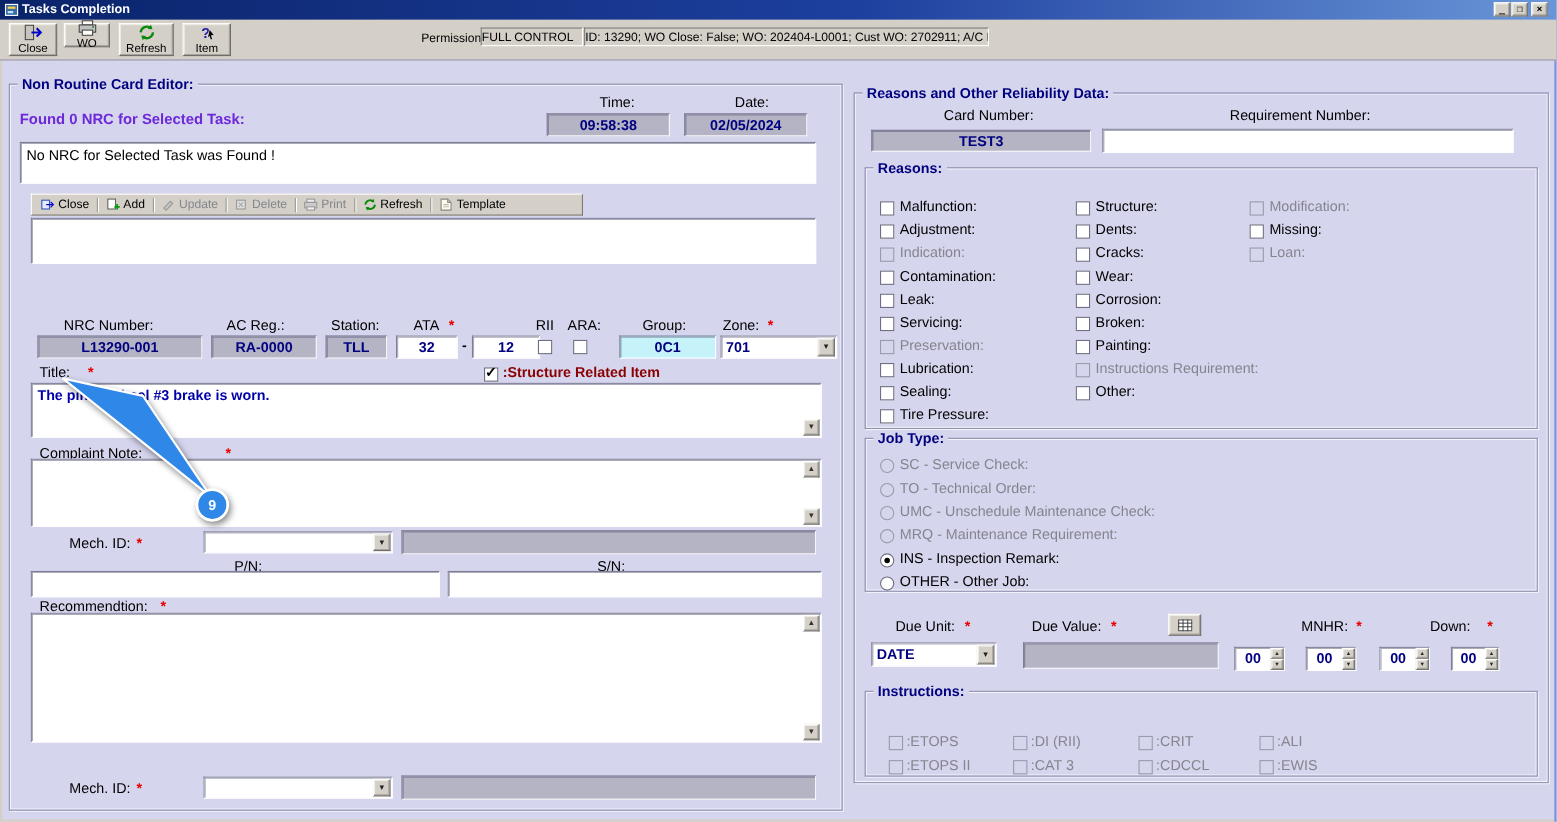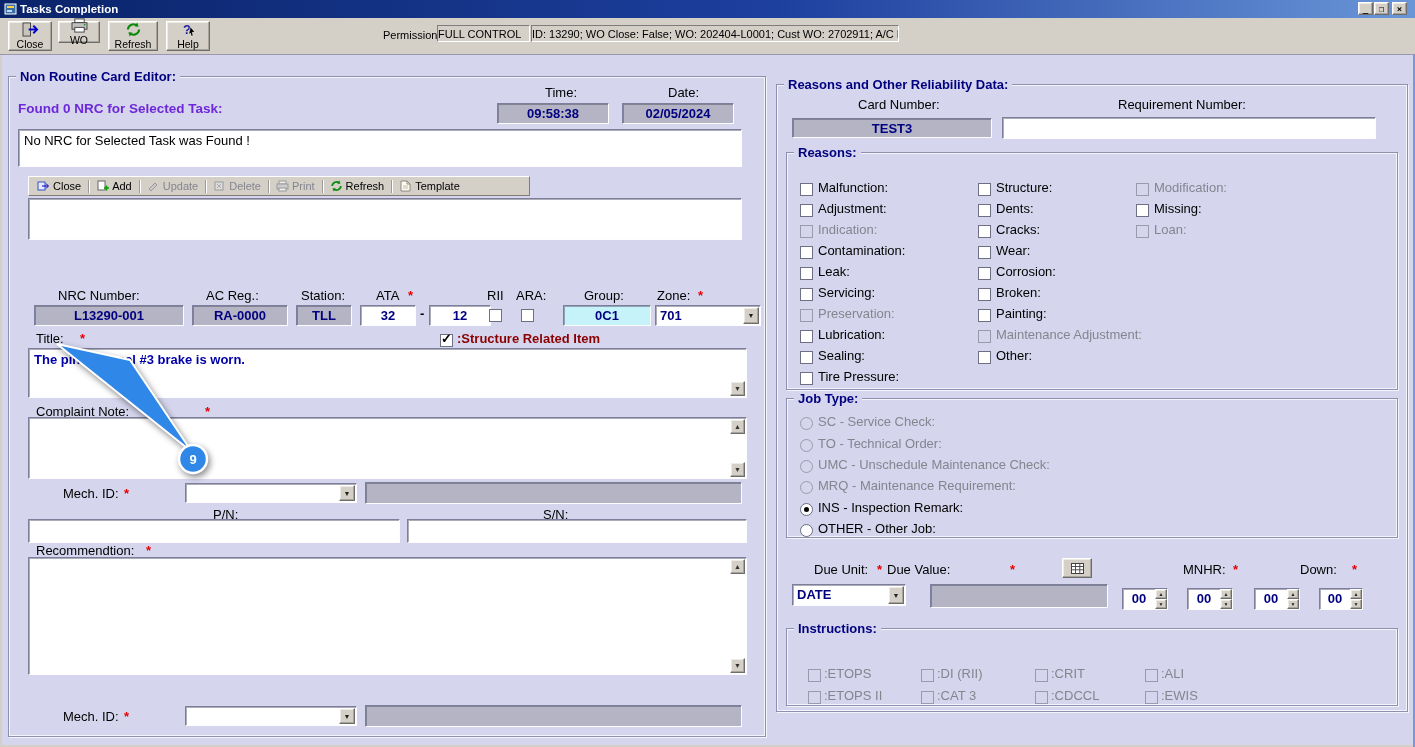--- a/index.html
+++ b/index.html
@@ -156,21 +156,21 @@
   <span>Refresh</span>
 </div>
 
 <div class="bigbtn raised" style="left:166px;top:21px;width:44px;height:30px">
   <span>
     <svg width="17" height="15" viewBox="0 0 18 16">
         <text x="3" y="13" font-size="14" font-weight="bold" fill="#1a1aa6" font-family="Liberation Sans,sans-serif">?</text>
         <path d="M11 5 l5 6 -3 0 1 3.5 -2 .8 -1 -3.5 -2 2 z" fill="#000" stroke="#fff" stroke-width="0.6"></path>
       </svg>
   </span>
-  <span>Help</span>
+  <span>Item</span>
 </div>
 
 <span class="permlbl" style="left:383px;top:29px">Permission:</span>
 <div class="permbox" style="left:437px;top:25px;width:93px;height:17px">FULL CONTROL</div>
 <div class="permbox" style="left:531px;top:25px;width:368px;height:17px">ID: 13290; WO Close: False; WO: 202404-L0001; Cust WO: 2702911; A/C Reg: RA-0000</div>
 
 <div class="group" style="left:8px;top:76px;width:758px;height:661px"></div>
 <span class="group-label" style="left:16px;top:69px">Non Routine Card Editor:</span>
 
 <span class="lbl blue" style="left:18px;top:101px;font-size:13.5px">Found 0 NRC for Selected Task:</span>
@@ -368,21 +368,21 @@
 <span class="lbl" style="left:996px;top:222px">Cracks:</span>
 <div class="cb" style="left:978px;top:246px"></div>
 <span class="lbl" style="left:996px;top:243px">Wear:</span>
 <div class="cb" style="left:978px;top:267px"></div>
 <span class="lbl" style="left:996px;top:264px">Corrosion:</span>
 <div class="cb" style="left:978px;top:288px"></div>
 <span class="lbl" style="left:996px;top:285px">Broken:</span>
 <div class="cb" style="left:978px;top:309px"></div>
 <span class="lbl" style="left:996px;top:306px">Painting:</span>
 <div class="cb disabled" style="left:978px;top:330px"></div>
-<span class="lbl dis" style="left:996px;top:327px">Maintenance Adjustment:</span>
+<span class="lbl dis" style="left:996px;top:327px">Instructions Requirement:</span>
 <div class="cb" style="left:978px;top:351px"></div>
 <span class="lbl" style="left:996px;top:348px">Other:</span>
 
 <div class="cb disabled" style="left:1136px;top:183px"></div>
 <span class="lbl dis" style="left:1154px;top:180px">Modification:</span>
 <div class="cb" style="left:1136px;top:204px"></div>
 <span class="lbl" style="left:1154px;top:201px">Missing:</span>
 <div class="cb disabled" style="left:1136px;top:225px"></div>
 <span class="lbl dis" style="left:1154px;top:222px">Loan:</span>
 
@@ -397,21 +397,21 @@
 <span class="lbl dis" style="left:818px;top:457px">UMC - Unschedule Maintenance Check:</span>
 <div class="rb disabled" style="left:800px;top:481px"></div>
 <span class="lbl dis" style="left:818px;top:478px">MRQ - Maintenance Requirement:</span>
 <div class="rb selected" style="left:800px;top:503px"></div>
 <span class="lbl" style="left:818px;top:500px">INS - Inspection Remark:</span>
 <div class="rb" style="left:800px;top:524px"></div>
 <span class="lbl" style="left:818px;top:521px">OTHER - Other Job:</span>
 
 <span class="lbl" style="left:814px;top:562px">Due Unit:</span>
 <span class="req" style="left:877px;top:562px">*</span>
-<span class="lbl" style="left:887px;top:562px">Due Value:</span>
+<span class="lbl" style="left:938px;top:562px">Due Value:</span>
 <span class="req" style="left:1010px;top:562px">*</span>
 <div class="abs raised" style="left:1062px;top:558px;width:30px;height:20px;display:flex;align-items:center;justify-content:center">
   <span>
       <svg width="13" height="11" viewBox="0 0 13 11">
         <rect x="0.5" y="0.5" width="12" height="10" fill="#fff" stroke="#404040"></rect>
         <path d="M0 3.5 H13 M0 6.8 H13 M4.5 0 V11 M8.8 0 V11" stroke="#404040" stroke-width="0.9"></path>
       </svg>
     </span>
 </div>
 <span class="lbl" style="left:1183px;top:562px">MNHR:</span>

